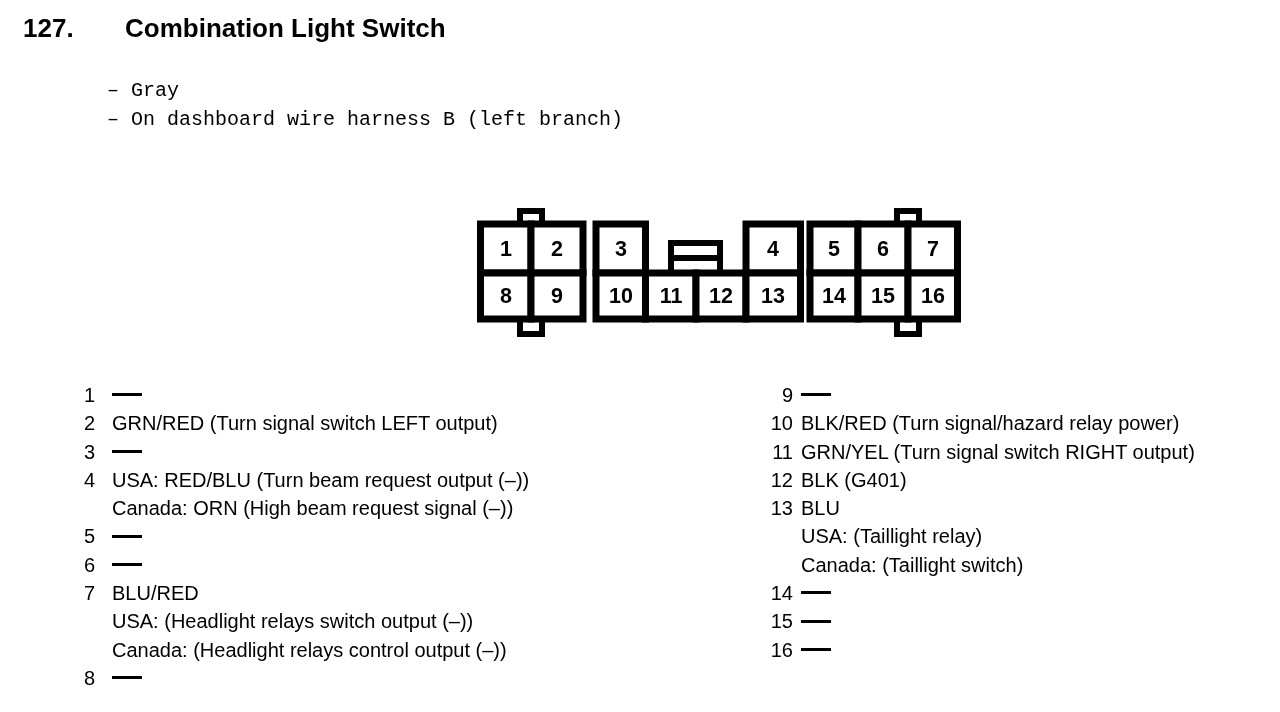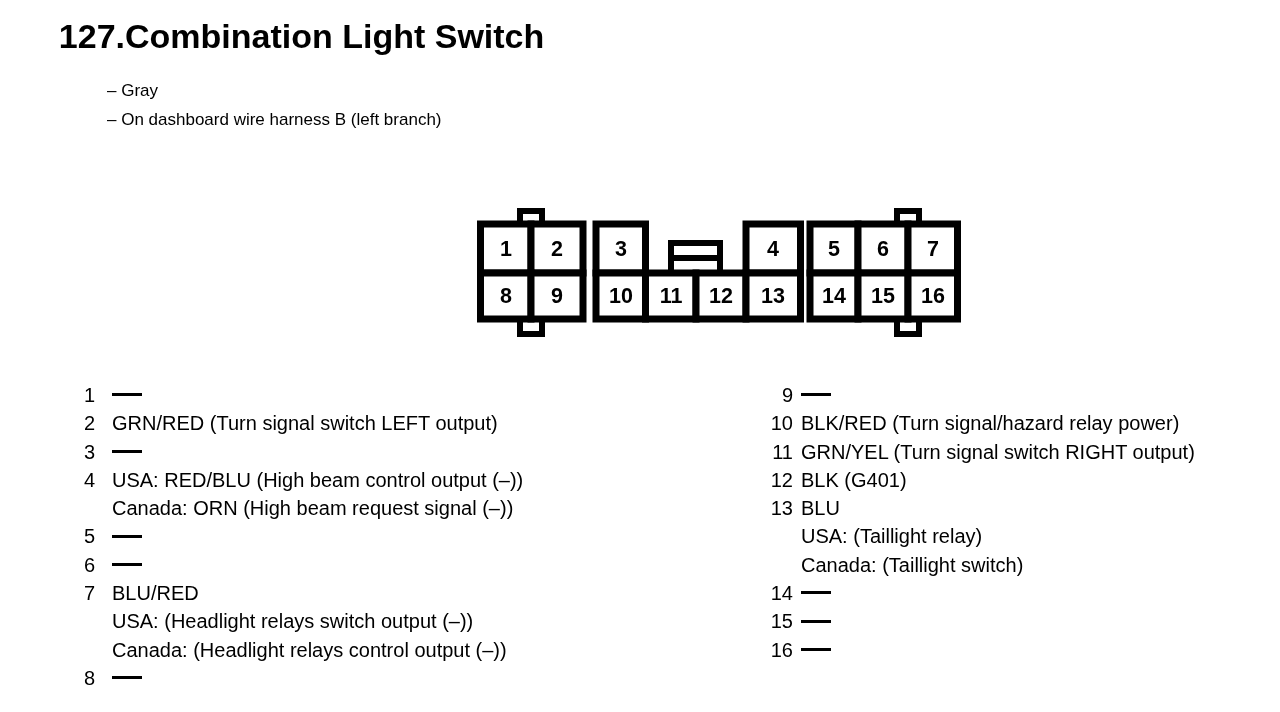--- a/index.html
+++ b/index.html
@@ -4,23 +4,23 @@
 <style>
   html,body{margin:0;padding:0;}
   body{
     width:1280px;height:712px;position:relative;overflow:hidden;
     background:#ffffff;color:#000000;
     font-family:"Liberation Sans",sans-serif;
     -webkit-font-smoothing:antialiased;
   }
   .abs{position:absolute;}
   
-  .header{left:23px;top:16px;display:flex;font-weight:bold;font-size:34px;line-height:40px;white-space:nowrap;text-align:right;}
+  .header{left:23px;top:8px;display:flex;font-weight:bold;font-size:26px;line-height:40px;white-space:nowrap;}
   .header .num{width:102px;}
-  .notes{left:107px;top:76px;font-size:17px;line-height:29px;white-space:nowrap;}
+  .notes{left:107px;top:76px;font-size:20px;line-height:29px;white-space:nowrap;font-family:Liberation Mono, monospace;}
   
   .connector{left:477px;top:208px;}
   
   .pinlist{top:381px;font-size:20px;line-height:28.3px;white-space:nowrap;}
   .pinlist-left{left:70px;}
   .pinlist-right{left:768px;}
   .pin-row{display:flex;}
   .pin-num{width:25px;text-align:right;flex:0 0 auto;}
   .pinlist-left  .pin-num{margin-right:17px;}
   .pinlist-right .pin-num{margin-right:8px;}
@@ -99,21 +99,21 @@
         <div class="pin-line">GRN/RED (Turn signal switch LEFT output)</div>
       </div>
     </div>
     <div class="pin-row">
       <div class="pin-num">3</div>
       <div class="pin-desc"><span class="nc-dash"></span></div>
     </div>
     <div class="pin-row">
       <div class="pin-num">4</div>
       <div class="pin-desc">
-        <div class="pin-line">USA: RED/BLU (High beam control output (–))</div>
+        <div class="pin-line">USA: RED/BLU (Turn beam request output (–))</div>
         <div class="pin-line">Canada: ORN (High beam request signal (–))</div>
       </div>
     </div>
     <div class="pin-row">
       <div class="pin-num">5</div>
       <div class="pin-desc"><span class="nc-dash"></span></div>
     </div>
     <div class="pin-row">
       <div class="pin-num">6</div>
       <div class="pin-desc"><span class="nc-dash"></span></div>

